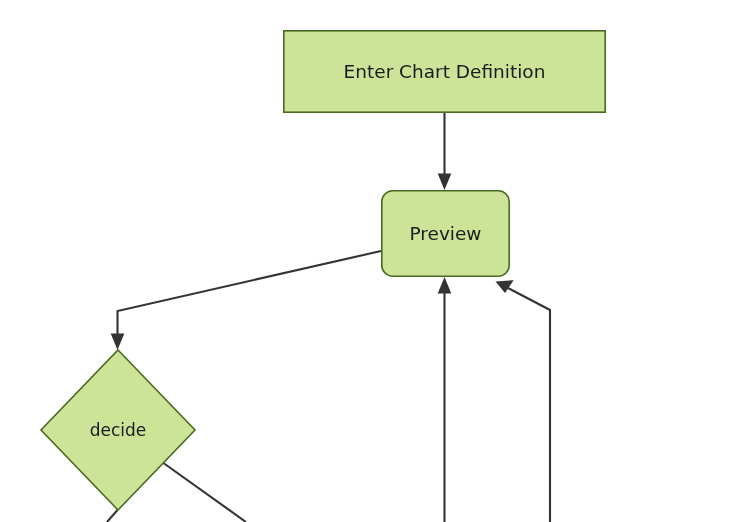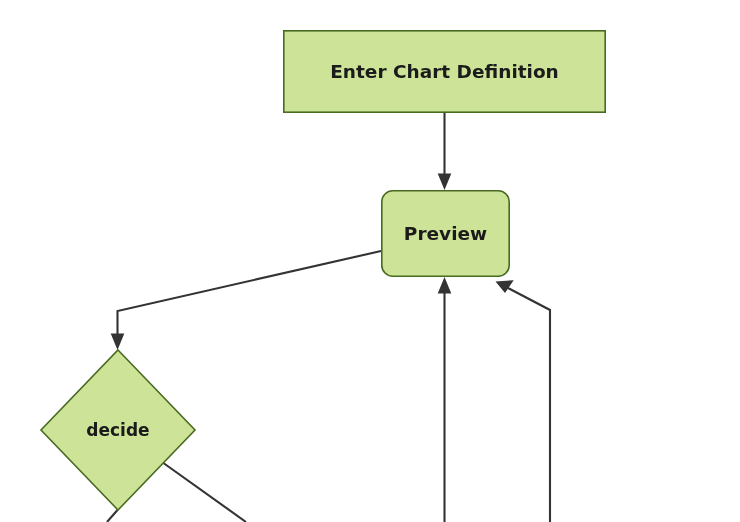--- a/index.html
+++ b/index.html
@@ -10,21 +10,20 @@
   }
   body {
     font-family: "DejaVu Sans", "Liberation Sans", sans-serif;
   }
   #flow-root {
     position: relative;
     width: 740px;
     height: 522px;
     overflow: hidden;
     background: #ffffff;
-    font-weight: bold;
   }
   #flow-svg {
     position: absolute;
     top: 0;
     left: 0;
     width: 740px;
     height: 522px;
     display: block;
   }
   .node-shape {

